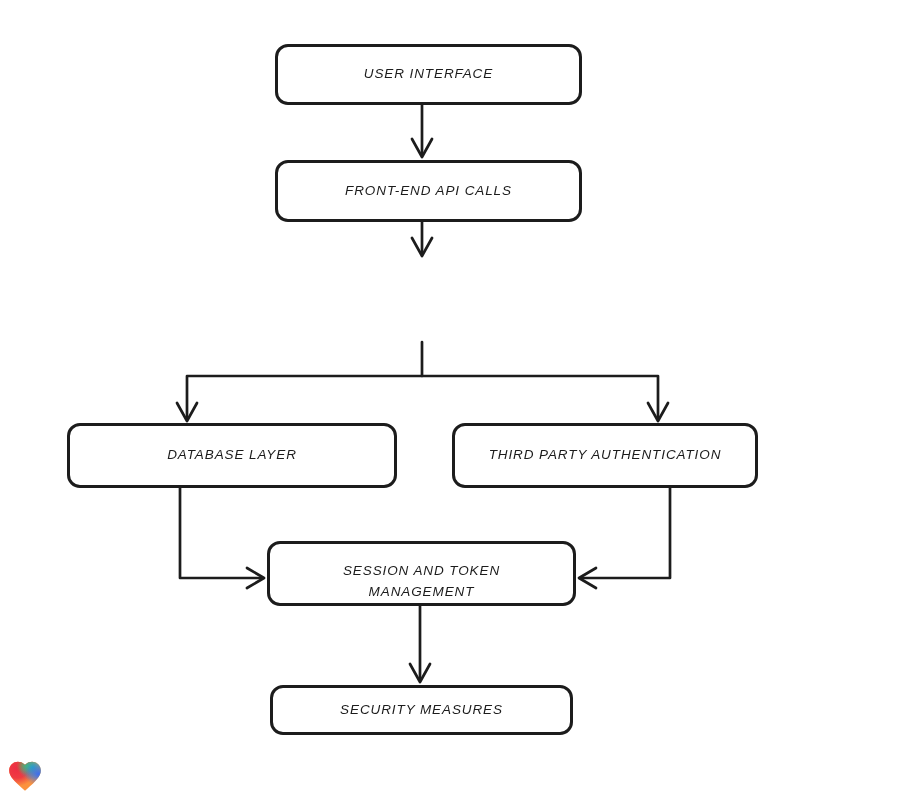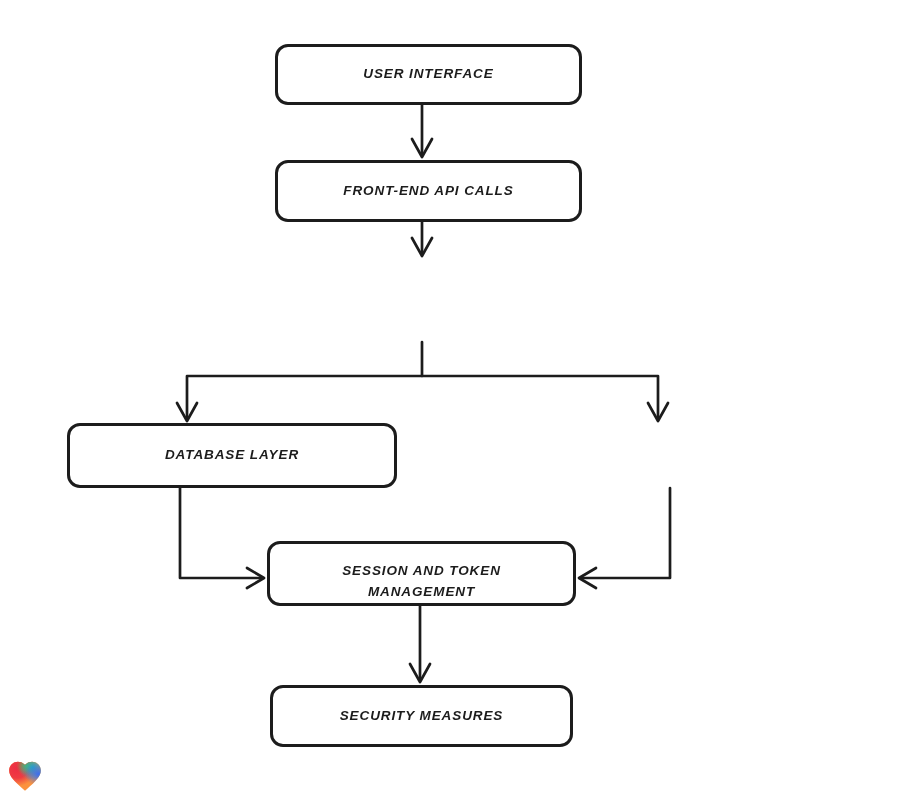--- a/index.html
+++ b/index.html
@@ -29,33 +29,33 @@
     border-radius: 13px;
     display: flex;
     align-items: center;
     justify-content: center;
     text-align: center;
   }
   .node .label {
     font-family: "Liberation Sans", "DejaVu Sans", sans-serif;
     font-style: italic;
     font-size: 13.5px;
-    font-weight: 700;
+    font-weight: 400;
     letter-spacing: 0.9px;
     line-height: 1.55;
     color: #1c1c1c;
   }
   
   .node-1 { left: 275px; top: 44px;  width: 307px; height: 61px; }
   .node-2 { left: 275px; top: 160px; width: 307px; height: 62px; }
   .node-3 { left: 275px; top: 258px; width: 307px; height: 84px; }
   .node-4 { left: 67px;  top: 423px; width: 330px; height: 65px; }
   .node-5 { left: 452px; top: 423px; width: 306px; height: 65px; }
   .node-6 { left: 267px; top: 541px; width: 309px; height: 65px; align-items: flex-end; }
-  .node-7 { left: 270px; top: 685px; width: 303px; height: 62px; text-align: center; }
+  .node-7 { left: 270px; top: 685px; width: 303px; height: 50px; text-align: center; }
   
   .node-3 .label { max-width: 225px; }
   .node-6 .label { max-width: 170px; }
 
   .edge {
     fill: none;
     stroke: #1c1c1c;
     stroke-width: 2.7;
     stroke-linecap: round;
     stroke-linejoin: round;
@@ -107,20 +107,23 @@
 
   <div class="node node-1">
     <span class="label">USER INTERFACE</span>
   </div>
   <div class="node node-2">
     <span class="label">FRONT-END API CALLS</span>
   </div>
   <div class="node node-4">
     <span class="label">DATABASE LAYER</span>
   </div>
+  <div class="node node-5">
+    <span class="label">THIRD PARTY AUTHENTICATION</span>
+  </div>
   <div class="node node-6">
     <span class="label">SESSION AND TOKEN MANAGEMENT</span>
   </div>
   <div class="node node-7">
     <span class="label">SECURITY MEASURES</span>
   </div>
 
   <svg class="logo" viewBox="0 0 24 24">
     <defs>
       <radialGradient id="hg-red" cx="0.25" cy="0.22" r="0.62">

